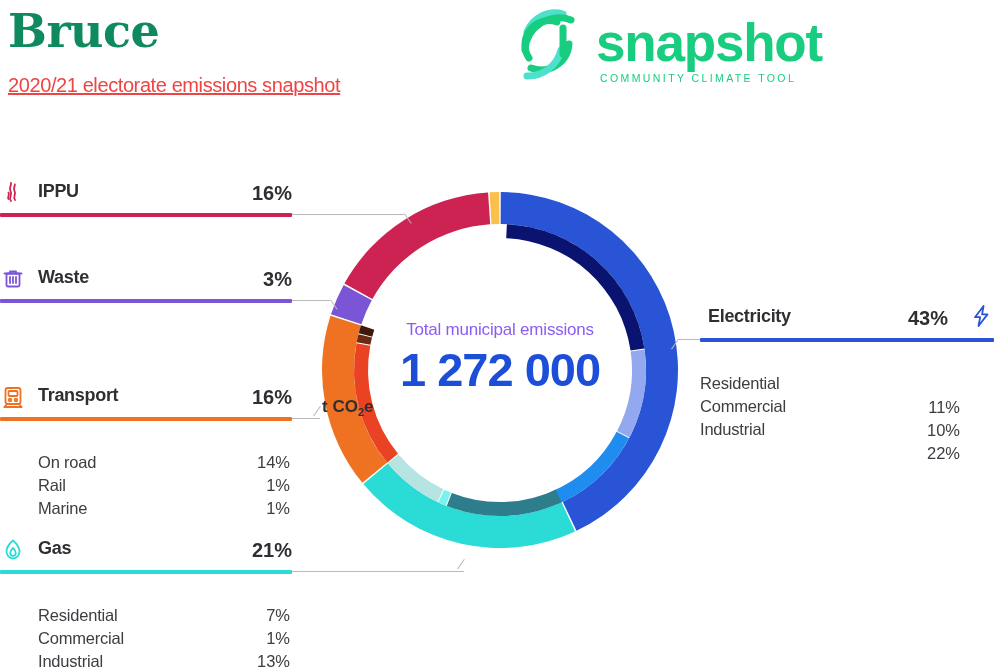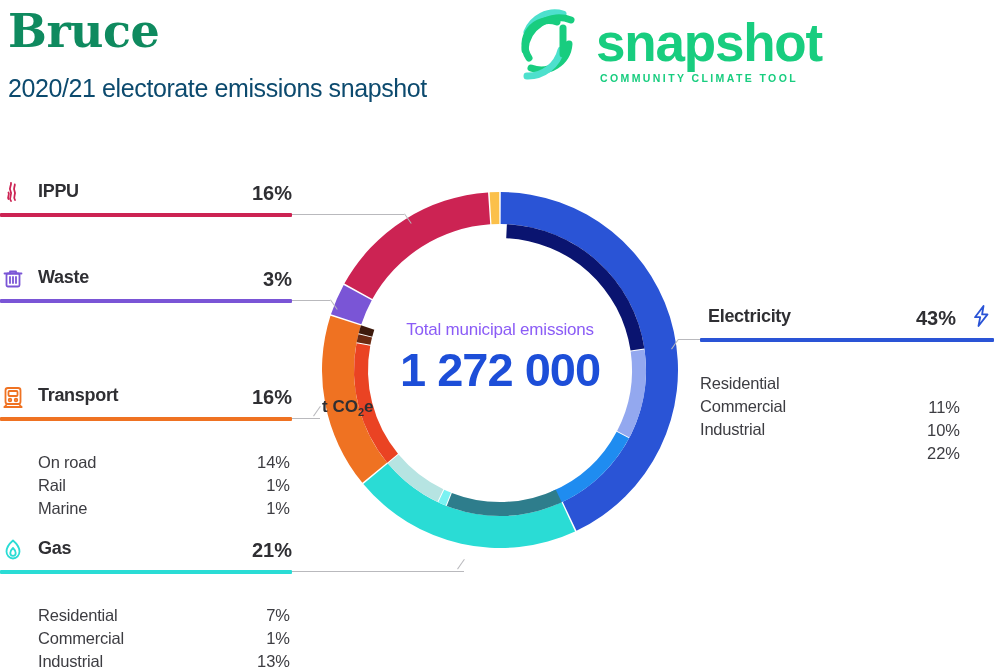--- a/index.html
+++ b/index.html
@@ -13,33 +13,33 @@
 
   
   .title {
     position: absolute; left: 8px; top: 8px;
     font-family: "DejaVu Serif", serif;
     font-weight: 700; font-size: 46px; line-height: 1;
     color: #0f8a5f; letter-spacing: -0.5px;
   }
   .subtitle {
     position: absolute; left: 8px; top: 74px;
-    font-size: 25px; font-weight: 500; color: #0c4a6e; letter-spacing: -0.4px;
+    font-size: 20px; font-weight: 500; color: #ef4444; letter-spacing: -0.4px; text-decoration: underline;
   }
 
   
   .brand { position: absolute; right: 2px; top: 4px; width: 290px; height: 92px; }
   .brand-mark { position: absolute; left: 5px; top: 2px; width: 72px; height: 80px; }
   .brand-word {
     position: absolute; left: 88px; top: 8px;
     font-size: 53px; font-weight: 700; color: #18cd7f; letter-spacing: -1.2px;
   }
   .brand-tag {
     position: absolute; left: 92px; top: 68px;
-    font-size: 10.5px; font-weight: 700; color: #18cd7f; letter-spacing: 2.4px;
+    font-size: 10.5px; font-weight: 400; color: #18cd7f; letter-spacing: 2.4px;
     white-space: nowrap;
   }
 
   
   .legend-group { position: absolute; }
   .lg-head { position: relative; height: 30px; }
   .lg-icon { position: absolute; left: 0; top: 0; width: 26px; height: 26px; }
   .lg-name {
     position: absolute; top: 1px;
     font-size: 18px; font-weight: 700; color: #2f2f33; letter-spacing: -0.3px;
@@ -54,21 +54,21 @@
   .lg-sub .s-val  { position: absolute; top: 0; text-align: right; }
 
   
   .left .lg-name { left: 38px; }
   .left .lg-pct  { right: 0; }
   .left .lg-sub .s-name { left: 38px; }
   .left .lg-sub .s-val { right: 2px; width: 70px; }
 
   
   .right .lg-name { left: 8px; }
-  .right .lg-pct  { right: 38px; }
+  .right .lg-pct  { right: 46px; }
   .right .lg-sub .s-name { left: 0; }
   .right .lg-sub .s-val { right: 34px; width: 70px; margin-top: 24px; }
   .right .lg-icon { left: auto; right: 0; top: -2px; }
 
   
   .leader { position: absolute; height: 1px; background: #b9b9bd; }
   .leader-hook {
     position: absolute; width: 12px; height: 12px;
     border-left: 1px solid #b9b9bd;
     transform-origin: top left;

